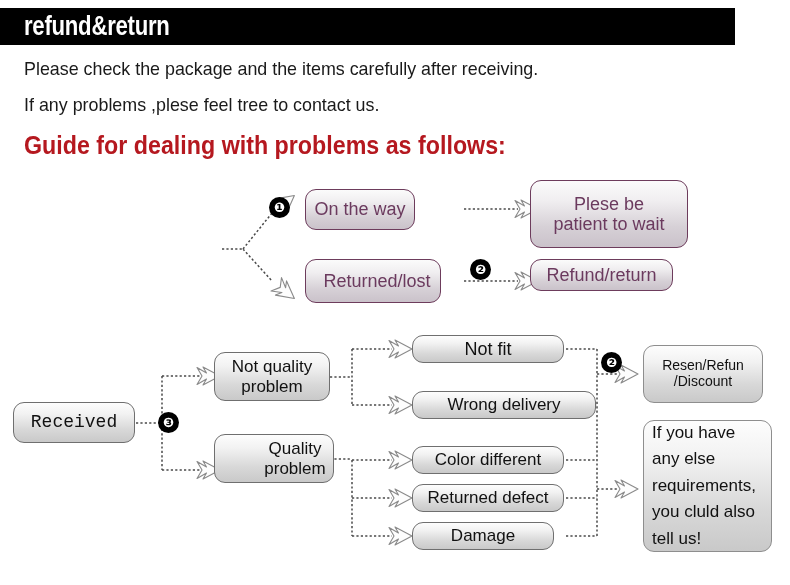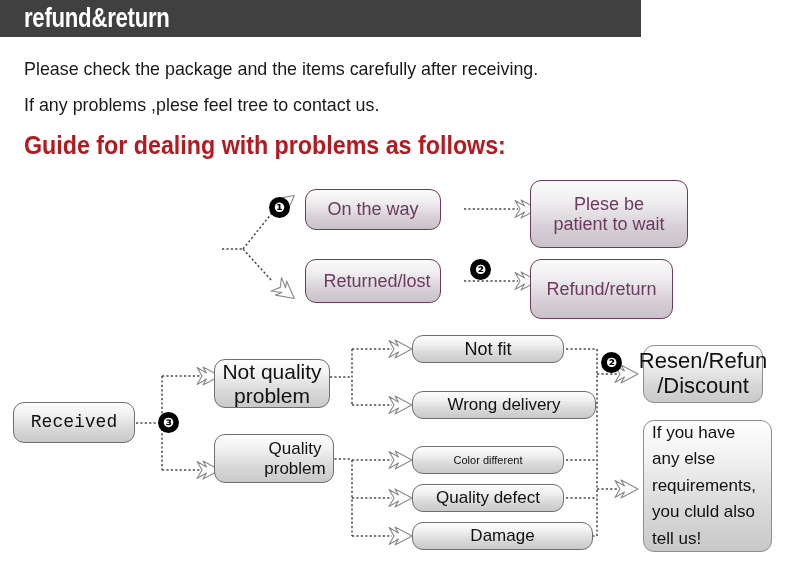--- a/index.html
+++ b/index.html
@@ -5,21 +5,21 @@
   html,body{margin:0;padding:0;background:#fff;}
   body{
     width:790px;height:585px;position:relative;overflow:hidden;
     font-family:"Liberation Sans","DejaVu Sans",sans-serif;
     -webkit-font-smoothing:antialiased;
   }
   #stage{position:relative;width:790px;height:585px;background:#ffffff;}
 
   
   .header-bar{
-    position:absolute;left:0;top:0;width:641px;height:37px;background:#404040;
+    position:absolute;left:0;top:8px;width:735px;height:37px;background:#000000;
   }
   .header-title{
     position:absolute;left:24px;top:3px;
     color:#ffffff;font-size:27px;line-height:31px;font-weight:bold;
     font-family:"Liberation Sans Narrow","Liberation Sans",sans-serif;
     transform:scaleX(0.82);transform-origin:left center;
     letter-spacing:-0.3px;white-space:nowrap;
   }
   .header-arrow{
     position:absolute;left:736px;top:2px;width:44px;height:41px;
@@ -138,51 +138,51 @@
       <use href="#ahead" x="0" y="0" transform="translate(395,460)"></use>
       <use href="#ahead" x="0" y="0" transform="translate(395,498)"></use>
       <use href="#ahead" x="0" y="0" transform="translate(395,536)"></use>
 
       <use href="#ahead" x="0" y="0" transform="translate(621,374)"></use>
       <use href="#ahead" x="0" y="0" transform="translate(621,489)"></use>
     </g>
   </svg>
 
 
-  <div class="node purple" style="left:305px;top:189px;width:136px;height:41px;font-size:18px;">On the way</div>
+  <div class="node purple" style="left:305px;top:189px;width:110px;height:41px;font-size:18px;">On the way</div>
 
   <div class="node purple" style="left:305px;top:259px;width:136px;height:44px;font-size:18px;padding-left:8px;">Returned/lost</div>
 
   <div class="node purple" style="left:530px;top:180px;width:158px;height:68px;font-size:18px;">Plese be
 patient to wait</div>
 
-  <div class="node purple" style="left:530px;top:259px;width:143px;height:60px;font-size:18px;">Refund/return</div>
+  <div class="node purple" style="left:530px;top:259px;width:143px;height:32px;font-size:18px;">Refund/return</div>
 
   <div class="badge" style="left:269px;top:197px;">❶</div>
   <div class="badge" style="left:470px;top:259px;">❷</div>
 
   <div class="node gray" style="left:13px;top:402px;width:122px;height:41px;font-size:18px;font-family:Liberation Mono, monospace;">Received</div>
 
-  <div class="node gray" style="left:214px;top:352px;width:116px;height:49px;font-size:21px;margin-top:7px;">Not quality
+  <div class="node gray" style="left:214px;top:352px;width:116px;height:49px;font-size:17px;">Not quality
 problem</div>
 
   <div class="node gray" style="left:214px;top:434px;width:120px;height:49px;font-size:17px;padding-left:42px;">Quality
 problem</div>
 
   <div class="node gray" style="left:412px;top:335px;width:152px;height:28px;font-size:18px;">Not fit</div>
 
   <div class="node gray" style="left:412px;top:391px;width:184px;height:28px;font-size:17px;">Wrong delivery</div>
 
-  <div class="node gray" style="left:412px;top:446px;width:152px;height:28px;font-size:11px;">Color different</div>
+  <div class="node gray" style="left:412px;top:446px;width:152px;height:28px;font-size:17px;">Color different</div>
 
-  <div class="node gray" style="left:412px;top:484px;width:152px;height:28px;font-size:17px;">Quality defect</div>
+  <div class="node gray" style="left:412px;top:484px;width:152px;height:28px;font-size:17px;">Returned defect</div>
 
-  <div class="node gray" style="left:412px;top:522px;width:181px;height:28px;font-size:17px;">Damage</div>
+  <div class="node gray" style="left:412px;top:522px;width:142px;height:28px;font-size:17px;">Damage</div>
 
-  <div class="node gray-soft" style="left:643px;top:345px;width:120px;height:58px;font-size:22px;">Resen/Refun
+  <div class="node gray-soft" style="left:643px;top:345px;width:120px;height:58px;font-size:14px;">Resen/Refun
 /Discount</div>
 
   <div class="node gray-soft flat-left" style="left:643px;top:420px;width:129px;height:132px;font-size:17px;line-height:1.55;padding-left:8px;">If you have
 any else
 requirements,
 you cluld also
 tell us!</div>
 
   <div class="badge" style="left:158px;top:412px;">❸</div>
   <div class="badge" style="left:601px;top:352px;">❷</div>

